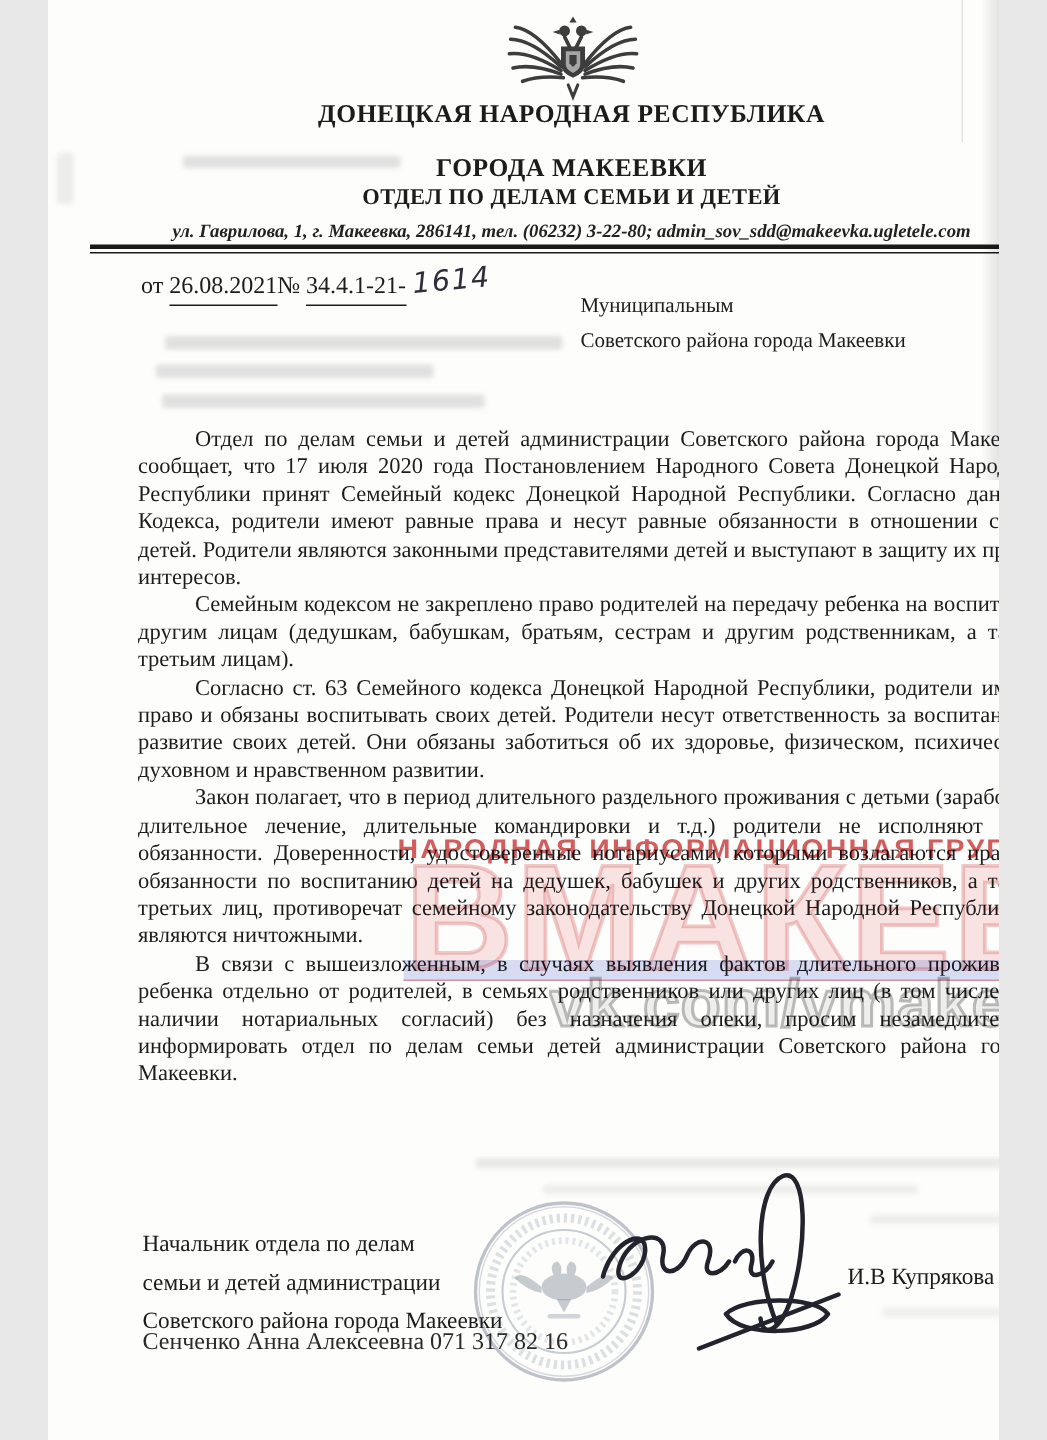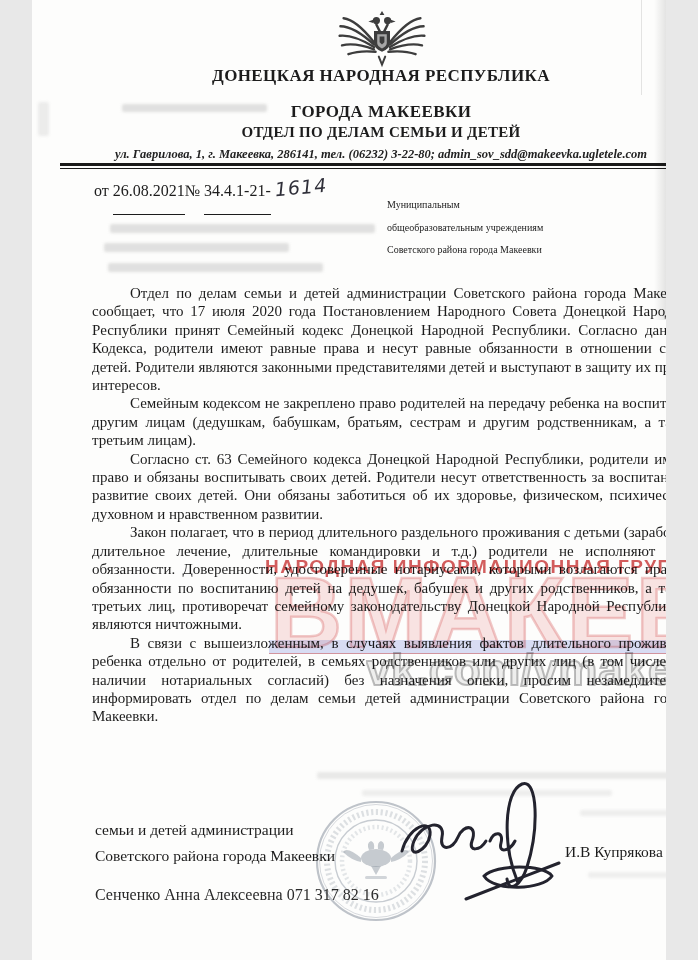--- a/index.html
+++ b/index.html
@@ -14,25 +14,25 @@
   .hdr-1{top:66px;font-size:17px;letter-spacing:.4px;}
   .hdr-2{top:84px;font-size:17px;letter-spacing:.4px;}
   .hdr-3{top:102px;font-size:17px;letter-spacing:.4px;}
   .hdr-4{top:124px;font-size:15px;letter-spacing:.3px;}
   .addr{position:absolute;left:0;top:147px;width:698px;text-align:center;
         font-size:12.5px;font-style:italic;font-weight:bold;color:#222;}
   .rule-thick{position:absolute;left:28px;top:163px;width:640px;height:2.5px;background:#1a1a1a;}
   .rule-thin {position:absolute;left:28px;top:168px;width:640px;height:1.2px;background:#1a1a1a;}
   
   .refline{position:absolute;left:62px;top:178px;font-size:16px;white-space:nowrap;}
-  .refline .u{border-bottom:1px solid #1c1c1c;padding-bottom:15px;}
+  .refline .u{border-bottom:1px solid #1c1c1c;padding-bottom:4px;}
   .hand{display:inline-block;font-family:"DejaVu Sans",sans-serif;font-style:italic;
         font-size:19px;color:#2e2e38;transform:rotate(-5deg) translateY(-2px);letter-spacing:1px;}
   
-  .recipient{position:absolute;left:355px;top:194px;font-size:10px;line-height:22.5px;}
+  .recipient{position:absolute;left:355px;top:194px;font-size:14px;line-height:22.5px;}
   
   .ghost{position:absolute;background:rgba(150,150,150,.28);filter:blur(1.6px);border-radius:2px;}
   
   .body-text{position:absolute;left:60px;top:284px;width:604px;z-index:2;
              font-size:15px;line-height:18.4px;text-align:justify;}
   .body-text p{margin:0;text-indent:38px;}
   
   .wm{position:absolute;pointer-events:none;white-space:nowrap;mix-blend-mode:multiply;z-index:5;
       font-family:"Liberation Sans","DejaVu Sans",sans-serif;font-weight:bold;}
   .wm-line{left:233px;top:556px;width:465px;overflow:hidden;font-size:19px;
@@ -98,21 +98,20 @@
 
   <div class="refline">
     <span>от</span>
     <span class="u">26.08.2021</span><span>№</span>
     <span class="u">34.4.1-21-</span>
     <span class="hand">1614</span>
   </div>
 
   <div class="recipient">
     <div>Муниципальным</div>
-    <div>общеобразовательным учреждениям</div>
     <div>Советского района города Макеевки</div>
   </div>
 
   <div class="ghost" style="left:90px;top:104px;width:145px;height:8px;"></div>
   <div class="ghost" style="left:6px;top:102px;width:11px;height:34px;opacity:.6;"></div>
   <div class="ghost" style="left:78px;top:224px;width:265px;height:9px;"></div>
   <div class="ghost" style="left:72px;top:243px;width:185px;height:9px;"></div>
   <div class="ghost" style="left:76px;top:263px;width:215px;height:9px;"></div>
   <div class="ghost" style="left:285px;top:772px;width:355px;height:7px;opacity:.7;"></div>
   <div class="ghost" style="left:330px;top:790px;width:250px;height:6px;opacity:.55;"></div>
@@ -155,20 +154,21 @@
     <g fill="none" stroke="#23232e" stroke-width="3" stroke-linecap="round" stroke-linejoin="round">
       <path d="M8,76 C14,52 38,42 36,60 C34,76 12,86 20,66 C28,47 52,44 48,62 C45,76 58,76 64,62 C70,48 84,50 78,66 C74,77 86,76 92,66"></path>
       <path d="M96,66 C100,56 110,56 107,68 C104,79 116,76 121,66"></path>
       <path d="M124,108 C108,70 110,16 128,9 C144,3 145,54 133,92 C127,110 115,119 113,104"></path>
       <path d="M90,101 C102,89 150,89 158,101 C149,115 100,117 90,101"></path>
       <path d="M72,124 L165,88"></path>
     </g>
   </svg>
 
   <div class="sig-title">
+    <div>Начальник отдела по делам</div>
     <div>семьи и детей администрации</div>
     <div>Советского района города Макеевки</div>
   </div>
   <div class="sig-contact">Сенченко Анна Алексеевна 071 317 82 16</div>
   <div class="signer">И.В Купрякова</div>
 
   <div class="edge-shadow"></div>
   <div class="fold-line"></div>
 </div>
 

